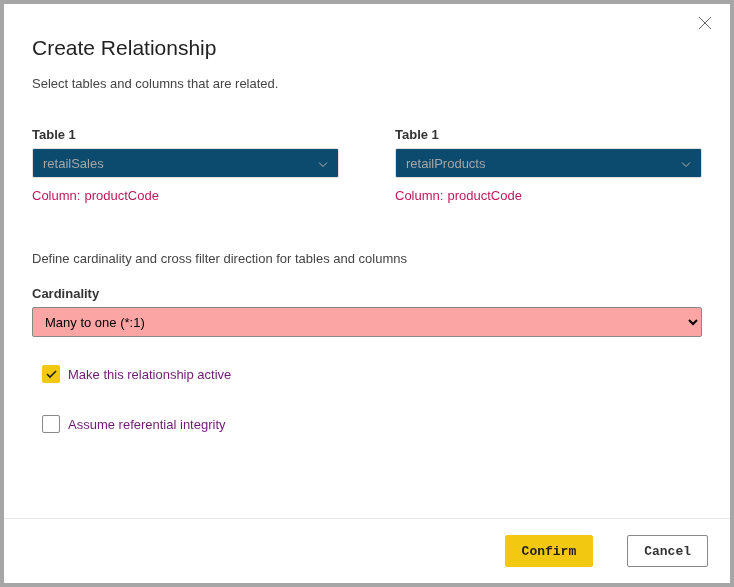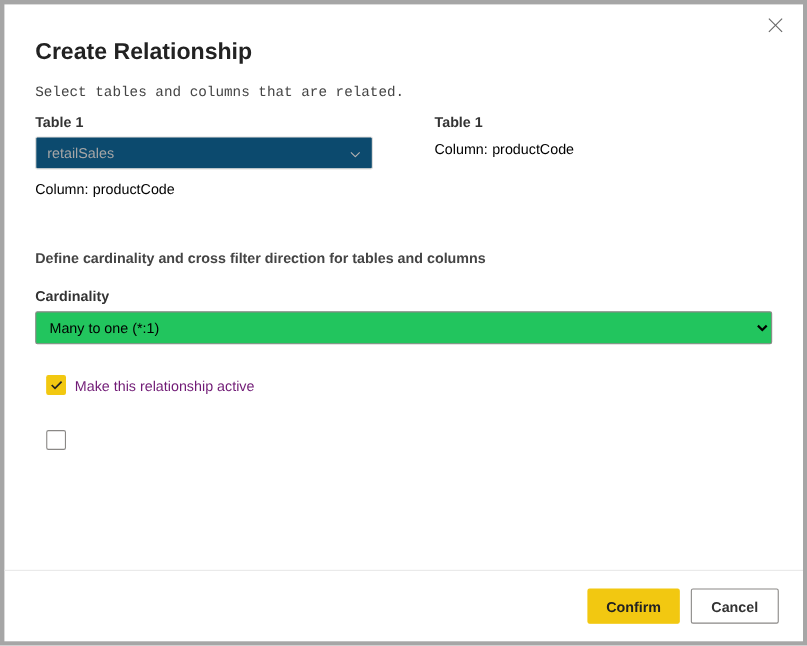--- a/index.html
+++ b/index.html
@@ -26,29 +26,28 @@
   .close-btn {
     position: absolute;
     top: 12px; right: 14px;
     width: 18px; height: 18px;
     cursor: pointer;
     color: #666;
   }
   .close-btn svg { width: 14px; height: 14px; }
   h1.title {
     font-size: 21px;
-    font-weight: 700;
+    font-weight: 400;
     margin: 14px 0 16px 0;
     color: #222;
   }
   .subtitle {
     font-size: 13px;
     color: #444;
-    margin-bottom: 12px;
-    font-family: Liberation Mono, monospace;
+    margin-bottom: 36px;
   }
   .two-col {
     display: flex;
     gap: 56px;
     margin-bottom: 10px;
   }
   .col { flex: 1; }
   .field-label {
     font-size: 13px;
     font-weight: 600;
@@ -69,35 +68,34 @@
   }
   .select-disabled .chev {
     position: absolute;
     right: 10px; top: 50%;
     transform: translateY(-50%);
     color: #b0b0b0;
   }
   .column-line {
     margin-top: 10px;
     font-size: 13px;
-    color: #000000;
+    color: #be185d;
   }
   .column-line .lbl { margin-right: 4px; }
   .section-text {
     margin-top: 48px;
     margin-bottom: 20px;
     font-size: 13px;
     color: #444;
-    font-weight: bold;
   }
   select.real-select {
     width: 100%;
     height: 30px;
     border: 1px solid #8a8886;
-    background: #22c55e;
+    background: #fca5a5;
     font-size: 13px;
     padding: 0 8px;
     font-family: inherit;
     border-radius: 2px;
   }
   .checkbox-row {
     display: flex;
     align-items: center;
     margin-left: 10px;
     margin-top: 28px;
@@ -126,24 +124,25 @@
     padding: 16px 22px;
     display: flex;
     justify-content: flex-end;
     gap: 10px;
   }
   .btn {
     min-width: 80px;
     height: 32px;
     padding: 0 16px;
     font-size: 13px;
-    font-family: Liberation Sans, sans-serif;
+    font-family: Liberation Mono, monospace;
     border-radius: 2px;
     cursor: pointer;
     font-weight: 600;
+    margin-left: 24px;
   }
   .btn-primary {
     background: #F2C811;
     border: 1px solid #F2C811;
     color: #222;
   }
   .btn-secondary {
     background: #fff;
     border: 1px solid #8a8886;
     color: #333;
@@ -177,20 +176,28 @@
               </svg>
           </span>
         </div>
         <div class="column-line">
           <span class="lbl">Column:</span><span>productCode</span>
         </div>
       </div>
 
       <div class="col">
         <div class="field-label">Table 1</div>
+        <div class="select-disabled">
+          <span>retailProducts</span>
+          <span class="chev">
+            <svg width="10" height="6" viewBox="0 0 10 6">
+                <path d="M1 1 L5 5 L9 1" fill="none" stroke="#b0b0b0" stroke-width="1"></path>
+              </svg>
+          </span>
+        </div>
         <div class="column-line">
           <span class="lbl">Column:</span><span>productCode</span>
         </div>
       </div>
     </div>
 
     <div class="section-text">Define cardinality and cross filter direction for tables and columns</div>
 
     <div class="two-col">
       <div class="col">
@@ -205,20 +212,21 @@
       <div class="cb checked">
         <svg viewBox="0 0 13 13">
           <path d="M2 6 L5 9 L11 3" fill="none" stroke="#222" stroke-width="1.6"></path>
         </svg>
       </div>
       <span>Make this relationship active</span>
     </div>
 
     <div class="checkbox-row">
       <div class="cb"></div>
+      <span>Assume referential integrity</span>
     </div>
 
   </div>
 
   <div class="footer">
     <button class="btn btn-primary">Confirm</button>
     <button class="btn btn-secondary">Cancel</button>
   </div>
 
 </div>

